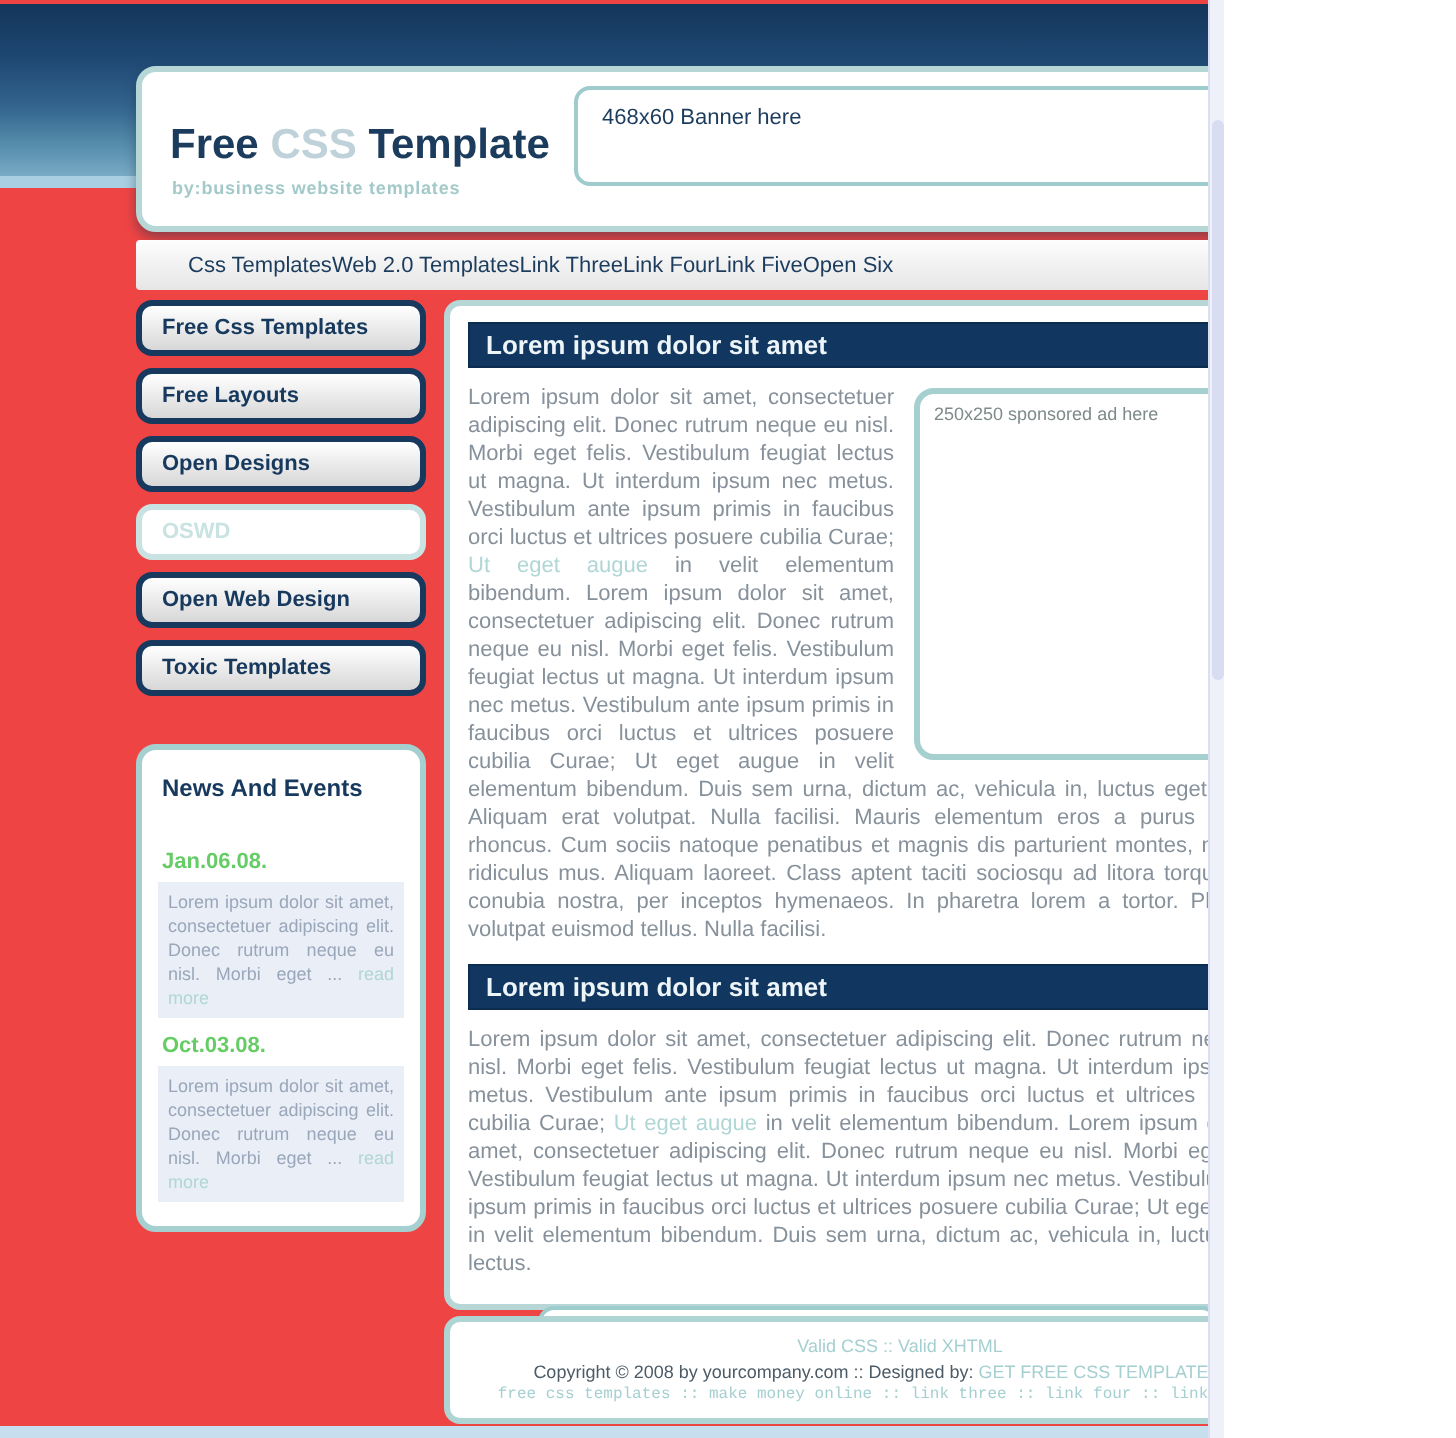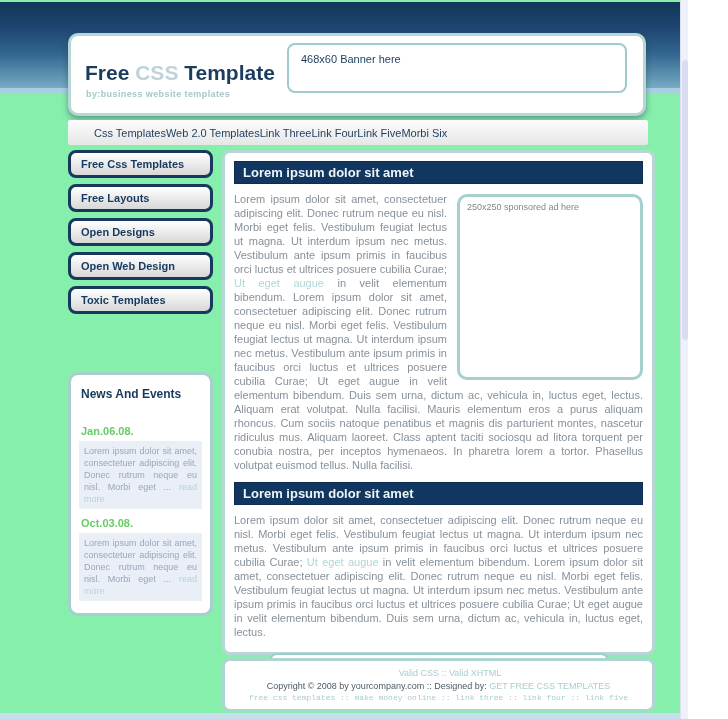--- a/index.html
+++ b/index.html
@@ -1,17 +1,17 @@
 <!DOCTYPE html>
 <html><head>
 <meta charset="utf-8">
 <style>
   * { margin:0; padding:0; box-sizing:border-box; }
   body { background:#ffffff; font-family:"Liberation Sans", sans-serif; }
-  .page { position:relative; width:688px; height:719px; background:#86efac; overflow:hidden; }
+  .page { position:relative; width:612px; height:719px; background:#ef4444; overflow:hidden; }
 
   
   .top-band { position:absolute; left:0; top:2px; width:720px; height:86px;
     background:linear-gradient(to bottom,#14365a 0%,#1d4671 30%,#33658e 60%,#5b92b0 85%,#79abc4 100%); }
   .top-stripe { position:absolute; left:0; top:88px; width:720px; height:6px; background:#a9cfe2; }
 
   
   .header-card { position:absolute; left:68px; top:33px; width:578px; height:83px; background:#fff;
     border:3px solid #b7d7d7; border-radius:10px; box-shadow:0 3px 6px rgba(30,50,70,.45); }
   .logo { position:absolute; left:14px; top:25px; font-size:21px; font-weight:bold; color:#1c3c5e; cursor:pointer; }
@@ -86,27 +86,28 @@
       <span>468x60 Banner here</span>
     </div>
   </div>
 
   <div class="nav">
     <a class="nav-item">Css Templates</a>
     <a class="nav-item">Web 2.0 Templates</a>
     <a class="nav-item">Link Three</a>
     <a class="nav-item">Link Four</a>
     <a class="nav-item">Link Five</a>
-    <a class="nav-item">Morbi Six</a>
+    <a class="nav-item">Open Six</a>
   </div>
 
   <div class="sidebar">
     <div class="side-btn">Free Css Templates</div>
     <div class="side-btn">Free Layouts</div>
     <div class="side-btn">Open Designs</div>
+    <div class="side-btn ghost">OSWD</div>
     <div class="side-btn">Open Web Design</div>
     <div class="side-btn">Toxic Templates</div>
   </div>
 
   <div class="news">
     <div class="news-title">News And Events</div>
 
     <div>
       <div class="news-date">Jan.06.08.</div>
       <div class="news-text">

